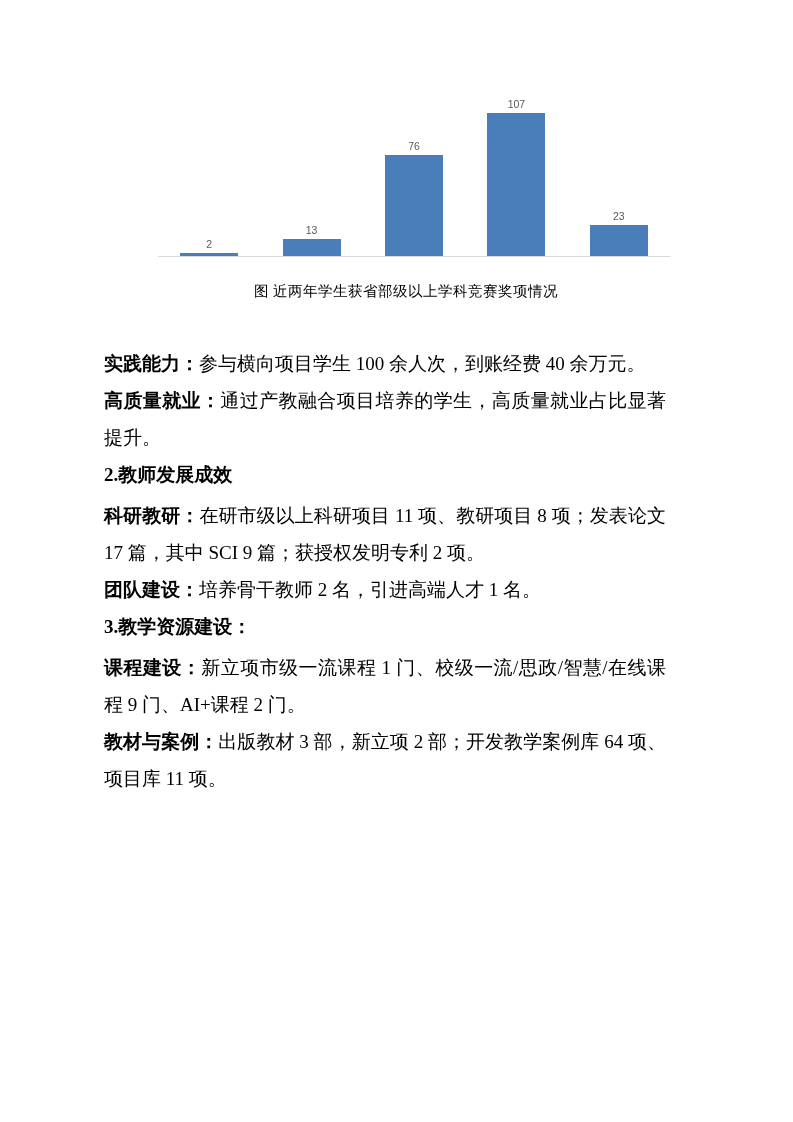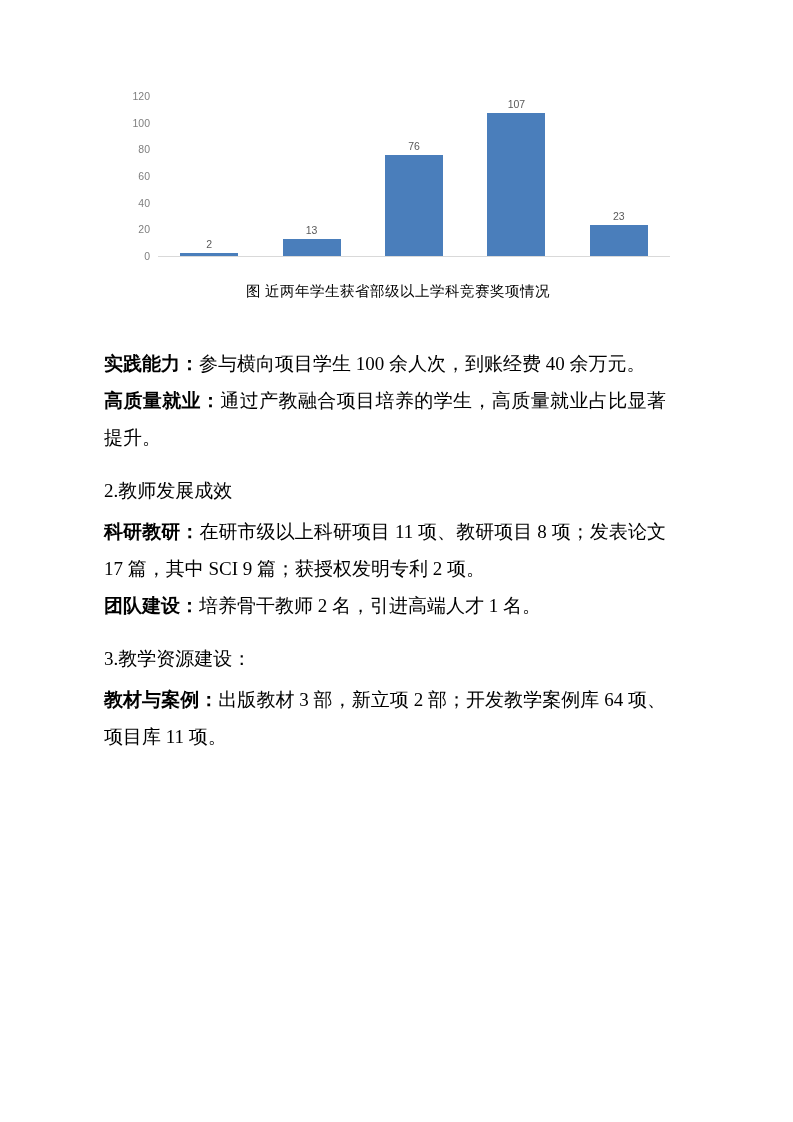--- a/index.html
+++ b/index.html
@@ -97,21 +97,21 @@
   }
   .x-label {
     flex: 1 1 0;
     text-align: center;
     font-size: 10.5px;
     color: #595959;
     font-family: "Liberation Sans", sans-serif;
   }
   .figure-caption {
     position: absolute;
-    left: 0;
+    left: 8px;
     top: 186px;
     width: 560px;
     text-align: center;
     font-size: 14.5px;
     font-family: "Liberation Serif", serif;
     color: #000;
     letter-spacing: 0.5px;
   }
 
   
@@ -128,43 +128,33 @@
     text-align: justify;
     text-justify: inter-ideograph;
   }
   .para {
     margin-bottom: 0px;
   }
   .lead {
     font-weight: bold;
   }
   .heading {
-    font-weight: normal;
+    font-weight: bold;
     font-size: 19px;
     line-height: 37px;
-    margin-top: 16px;
     margin-bottom: 4px;
   }
 </style>
 </head>
 <body>
 
 <div class="page">
 
   <div class="chart-block">
     <div class="chart-area">
-      <div class="y-labels">
-        <div class="y-label" style="top:0px;">120</div>
-        <div class="y-label" style="top:26.7px;">100</div>
-        <div class="y-label" style="top:53.3px;">80</div>
-        <div class="y-label" style="top:80px;">60</div>
-        <div class="y-label" style="top:106.7px;">40</div>
-        <div class="y-label" style="top:133.3px;">20</div>
-        <div class="y-label" style="top:160px;">0</div>
-      </div>
 
       <div class="plot">
         <div class="bars">
           <div class="bar-cell">
             <div class="bar-value" style="bottom:5.7px;">2</div>
             <div class="bar" style="height:2.7px;"></div>
           </div>
           <div class="bar-cell">
             <div class="bar-value" style="bottom:20.3px;">13</div>
             <div class="bar" style="height:17.3px;"></div>
@@ -197,17 +187,18 @@
 
     <p class="heading">2.教师发展成效</p>
 
 
     <p class="para"><span class="lead">科研教研：</span><span>在研市级以上科研项目 11 项、教研项目 8 项；发表论文 17 篇，其中 SCI 9 篇；获授权发明专利 2 项。</span></p>
 
     <p class="para"><span class="lead">团队建设：</span><span>培养骨干教师 2 名，引进高端人才 1 名。</span></p>
 
     <p class="heading">3.教学资源建设：</p>
 
+    <p class="para"><span class="lead">课程建设：</span><span>新立项市级一流课程 1 门、校级一流/思政/智慧/在线课程 9 门、AI+课程 2 门。</span></p>
 
     <p class="para"><span class="lead">教材与案例：</span><span>出版教材 3 部，新立项 2 部；开发教学案例库 64 项、项目库 11 项。</span></p>
 
   </div>
 </div>
 
 </body></html>

